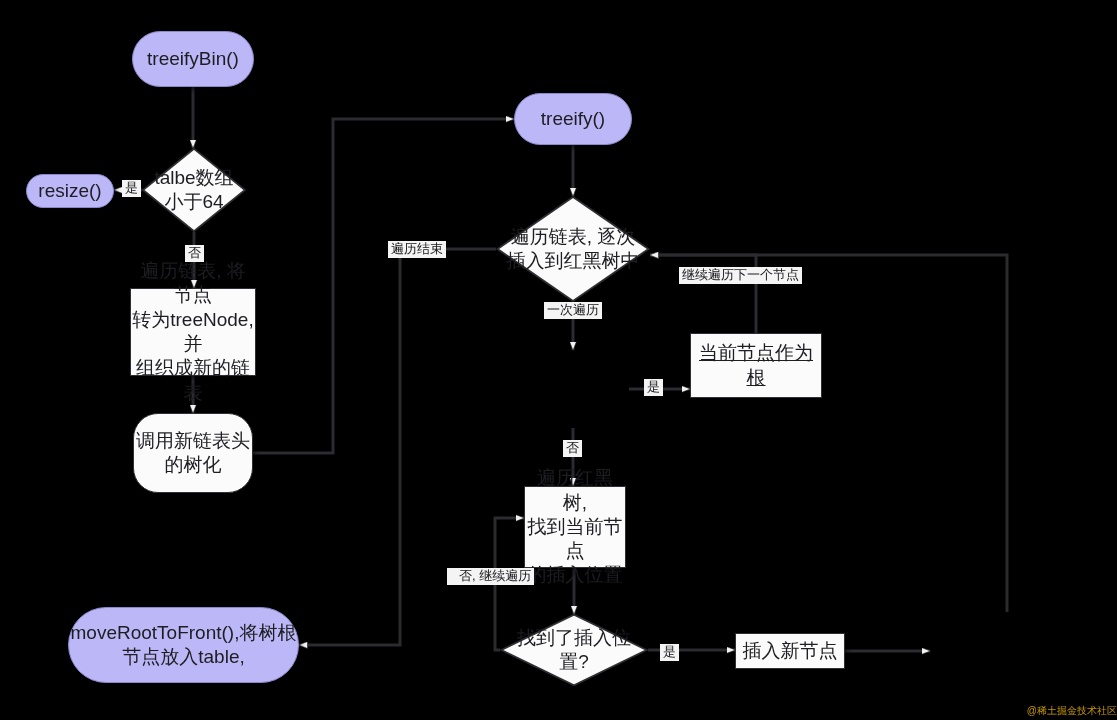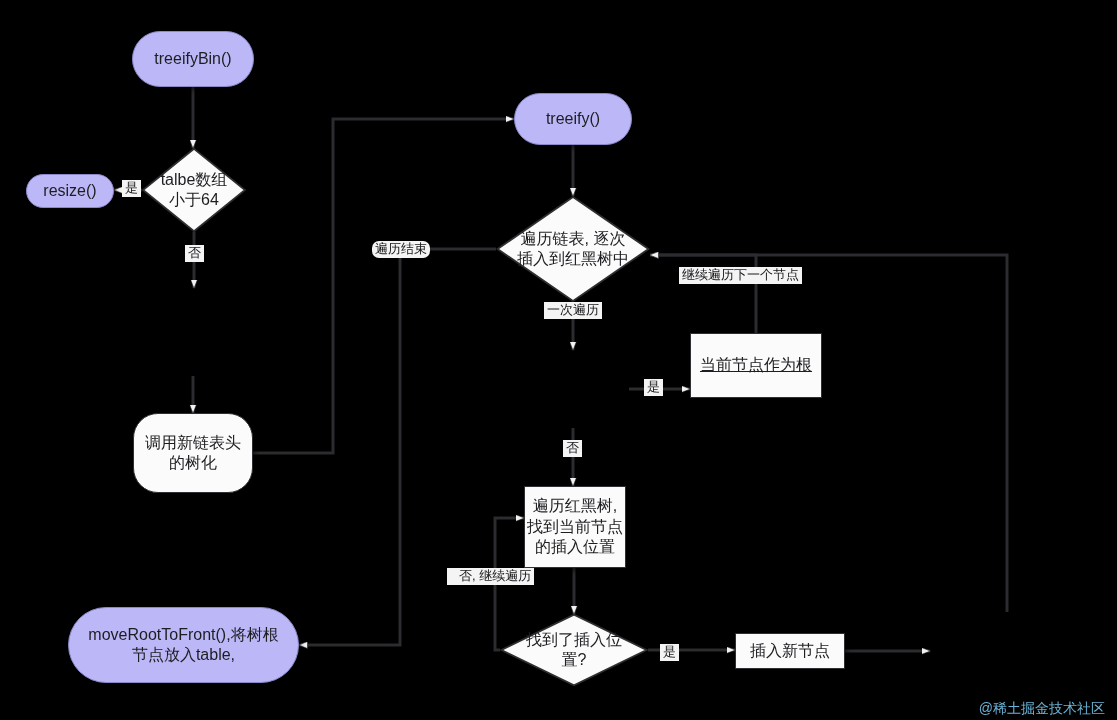--- a/index.html
+++ b/index.html
@@ -25,21 +25,21 @@
     pointer-events: none;
   }
   .node {
     position: absolute;
     box-sizing: border-box;
     display: flex;
     align-items: center;
     justify-content: center;
     text-align: center;
     color: #1d1d22;
-    font-size: 16px;
+    font-size: 19px;
     line-height: 1.28;
     white-space: pre-line;
     z-index: 5;
   }
   .node.rounded {
     background: #bcb8f7;
     border: 1.4px solid #8b87c9;
     border-radius: 999px;
     box-shadow: 2px 3px 4px rgba(0,0,0,0.55);
   }
@@ -71,24 +71,24 @@
     background: #f4f4f4;
     color: #19191d;
     font-size: 13px;
     line-height: 1.15;
     padding: 1px 3px;
     white-space: nowrap;
     z-index: 8;
   }
   .watermark {
     position: absolute;
-    right: 12px;
+    right: 0;
     bottom: 2px;
-    color: #7dd3fc;
-    font-size: 14px;
+    color: #eab308;
+    font-size: 10px;
     opacity: 0.85;
     z-index: 9;
     white-space: nowrap;
   }
 </style>
 </head>
 <body>
 
 <div id="canvas">
 
@@ -127,20 +127,25 @@
       <polygon points="50,1 99,50 50,99 1,50" fill="#fbfbfb" stroke="#2f2f33" stroke-width="1.8" vector-effect="non-scaling-stroke"></polygon>
     </svg>
     <span class="diamond-label">talbe数组
 小于64</span>
   </div>
 
   <div class="node rounded" style="left: 26px; top: 174px; width: 88px; height: 34px;">
     <span>resize()</span>
   </div>
 
+  <div class="node rect" style="left: 130px; top: 288px; width: 126px; height: 88px;">
+    <span>遍历链表, 将节点
+转为treeNode,并
+组织成新的链表</span>
+  </div>
 
   <div class="node rect" style="left: 133px; top: 413px; width: 120px; height: 80px; border-radius: 25px;">
     <span>调用新链表头
 的树化</span>
   </div>
 
   <div class="node rounded" style="left: 514px; top: 93px; width: 118px; height: 52px;">
     <span>treeify()</span>
   </div>
 
@@ -177,21 +182,21 @@
 
 
   <div class="node rounded" style="left: 68px; top: 607px; width: 231px; height: 76px;">
     <span>moveRootToFront(),将树根
 节点放入table,</span>
   </div>
 
   <div id="edge-label-host">
       <div class="edge-label" style="left: 122px; top: 180px;">是</div>
       <div class="edge-label" style="left: 185px; top: 245px;">否</div>
-      <div class="edge-label" style="left: 372px; top: 241px; border-radius: 7px;">遍历结束</div>
+      <div class="edge-label" style="left: 388px; top: 241px;">遍历结束</div>
       <div class="edge-label" style="left: 544px; top: 302px;">一次遍历</div>
       <div class="edge-label" style="left: 679px; top: 267px;">继续遍历下一个节点</div>
       <div class="edge-label" style="left: 644px; top: 379px;">是</div>
       <div class="edge-label" style="left: 563px; top: 440px;">否</div>
       <div class="edge-label" style="left: 447px; top: 568px; padding-left: 12px;">否, 继续遍历</div>
       <div class="edge-label" style="left: 660px; top: 644px;">是</div>
     </div>
 
   <div class="watermark">@稀土掘金技术社区</div>
 </div>

